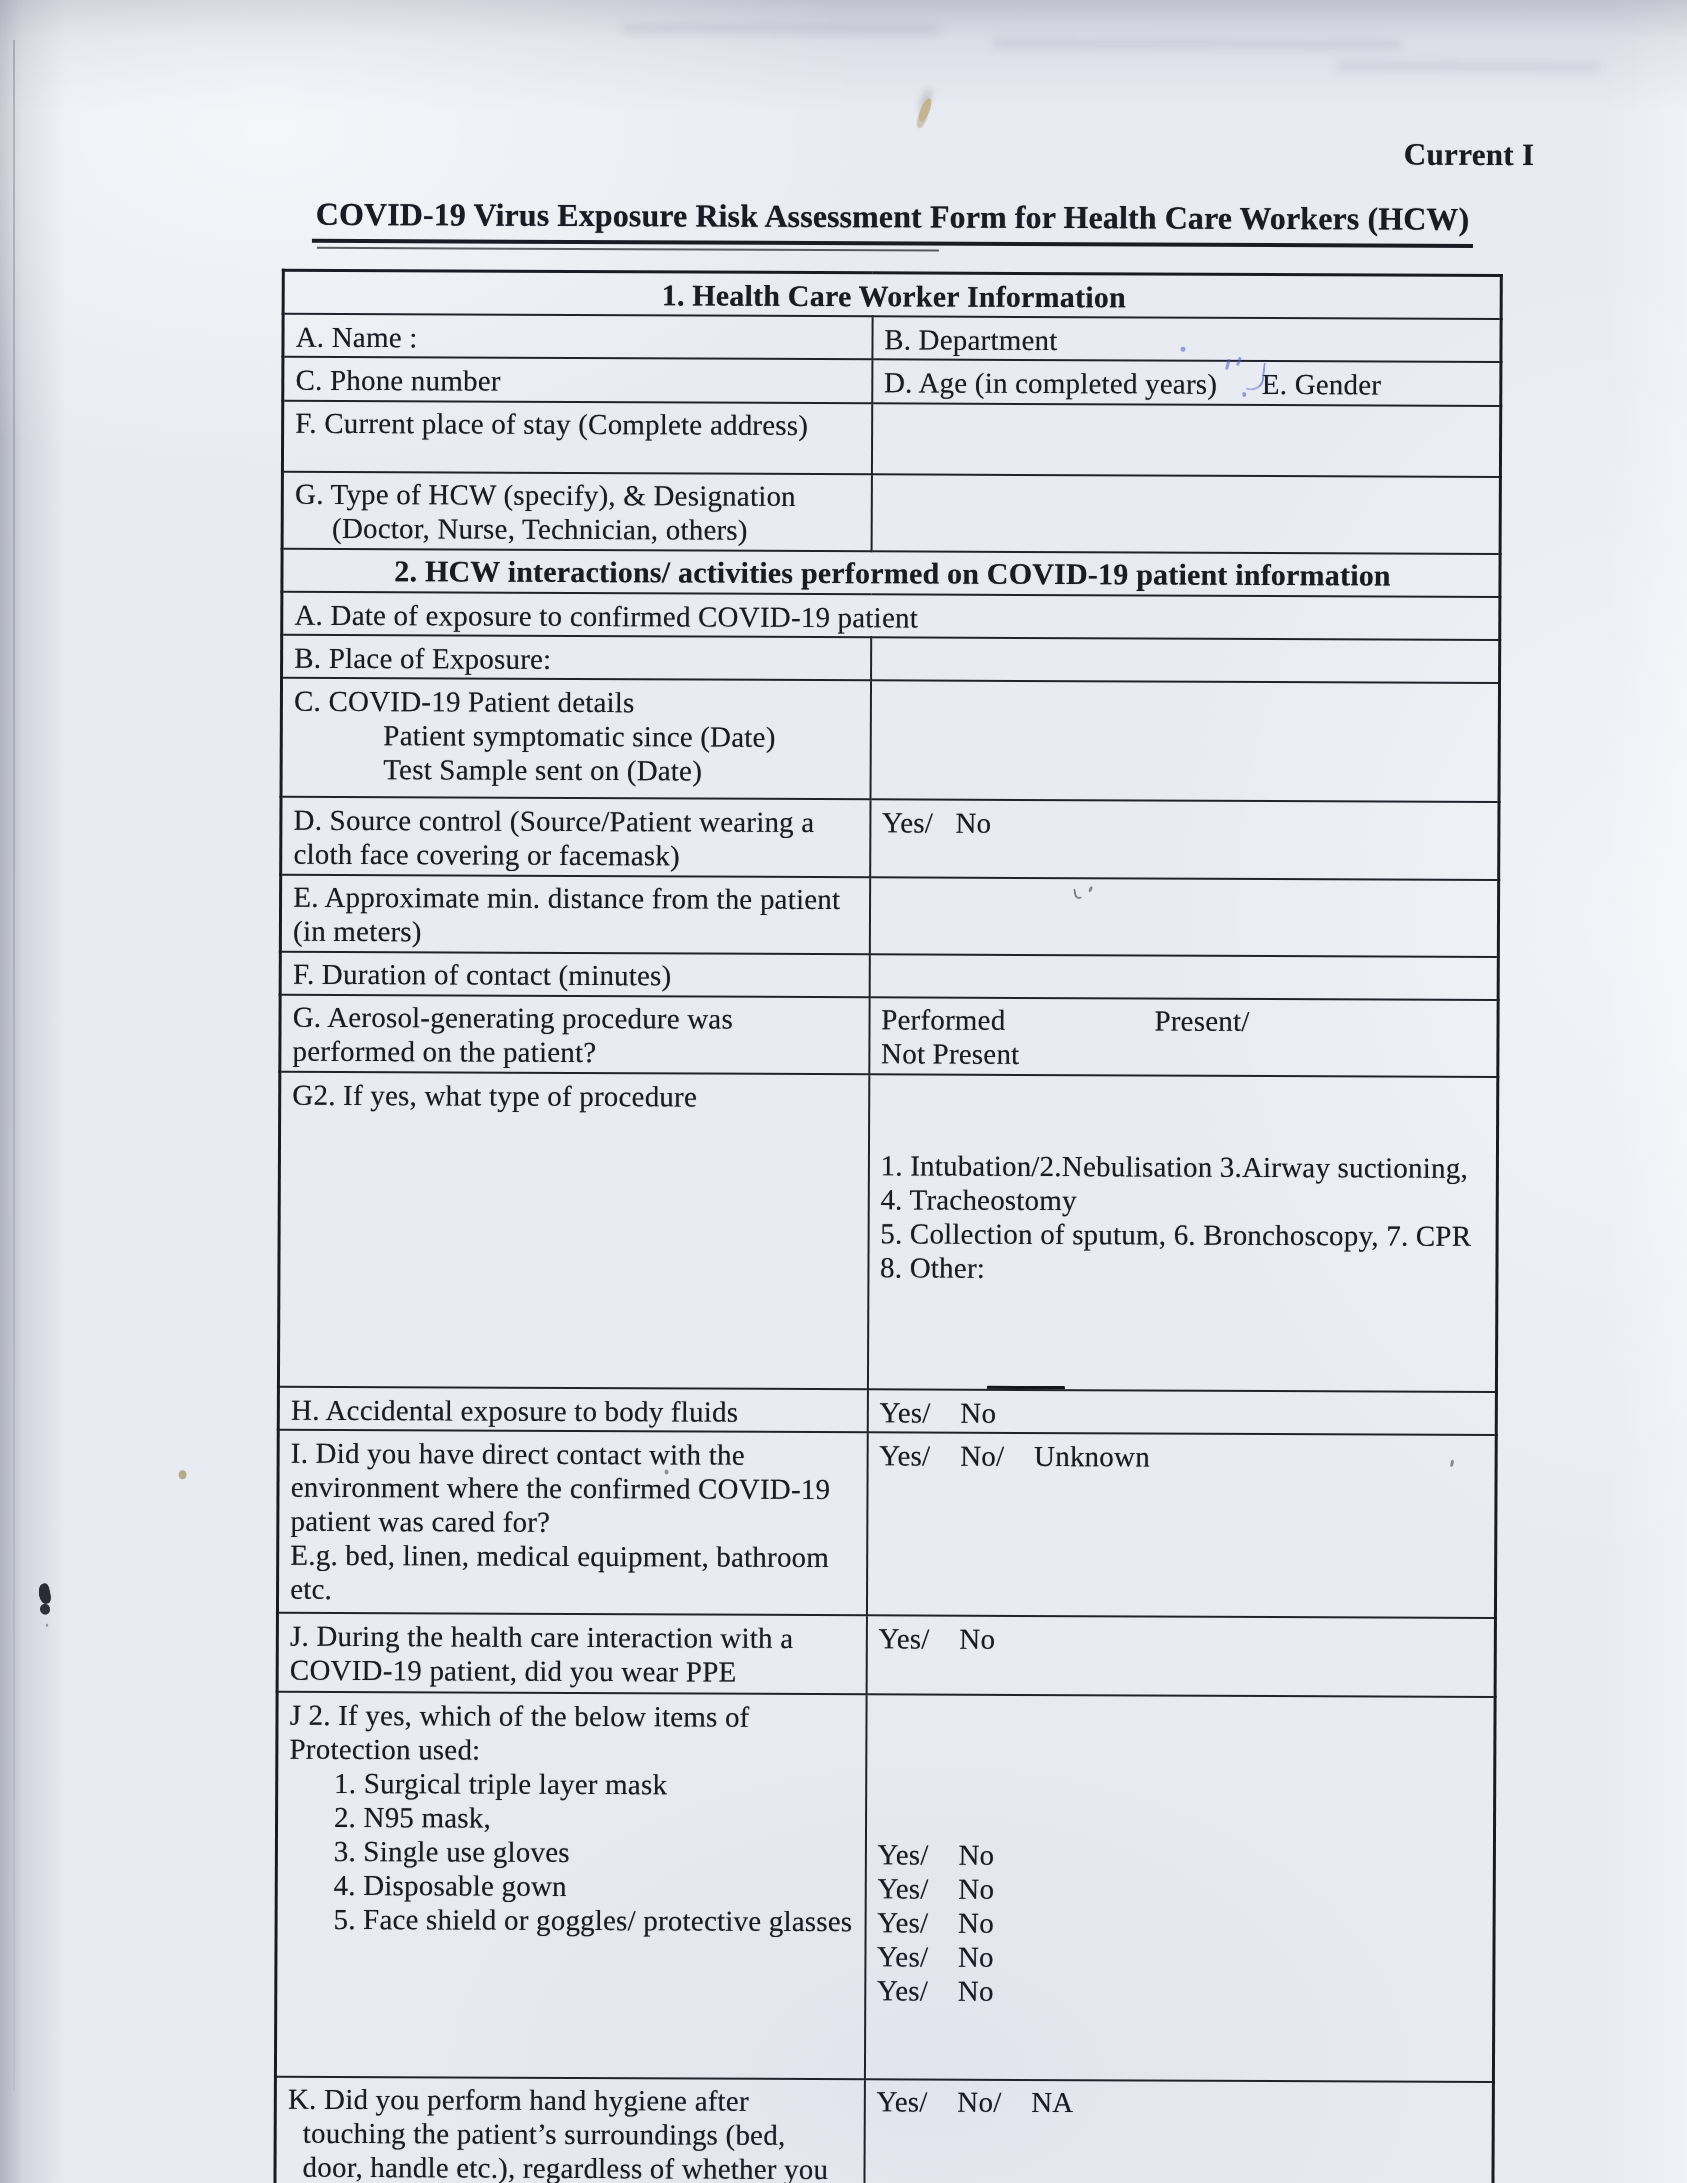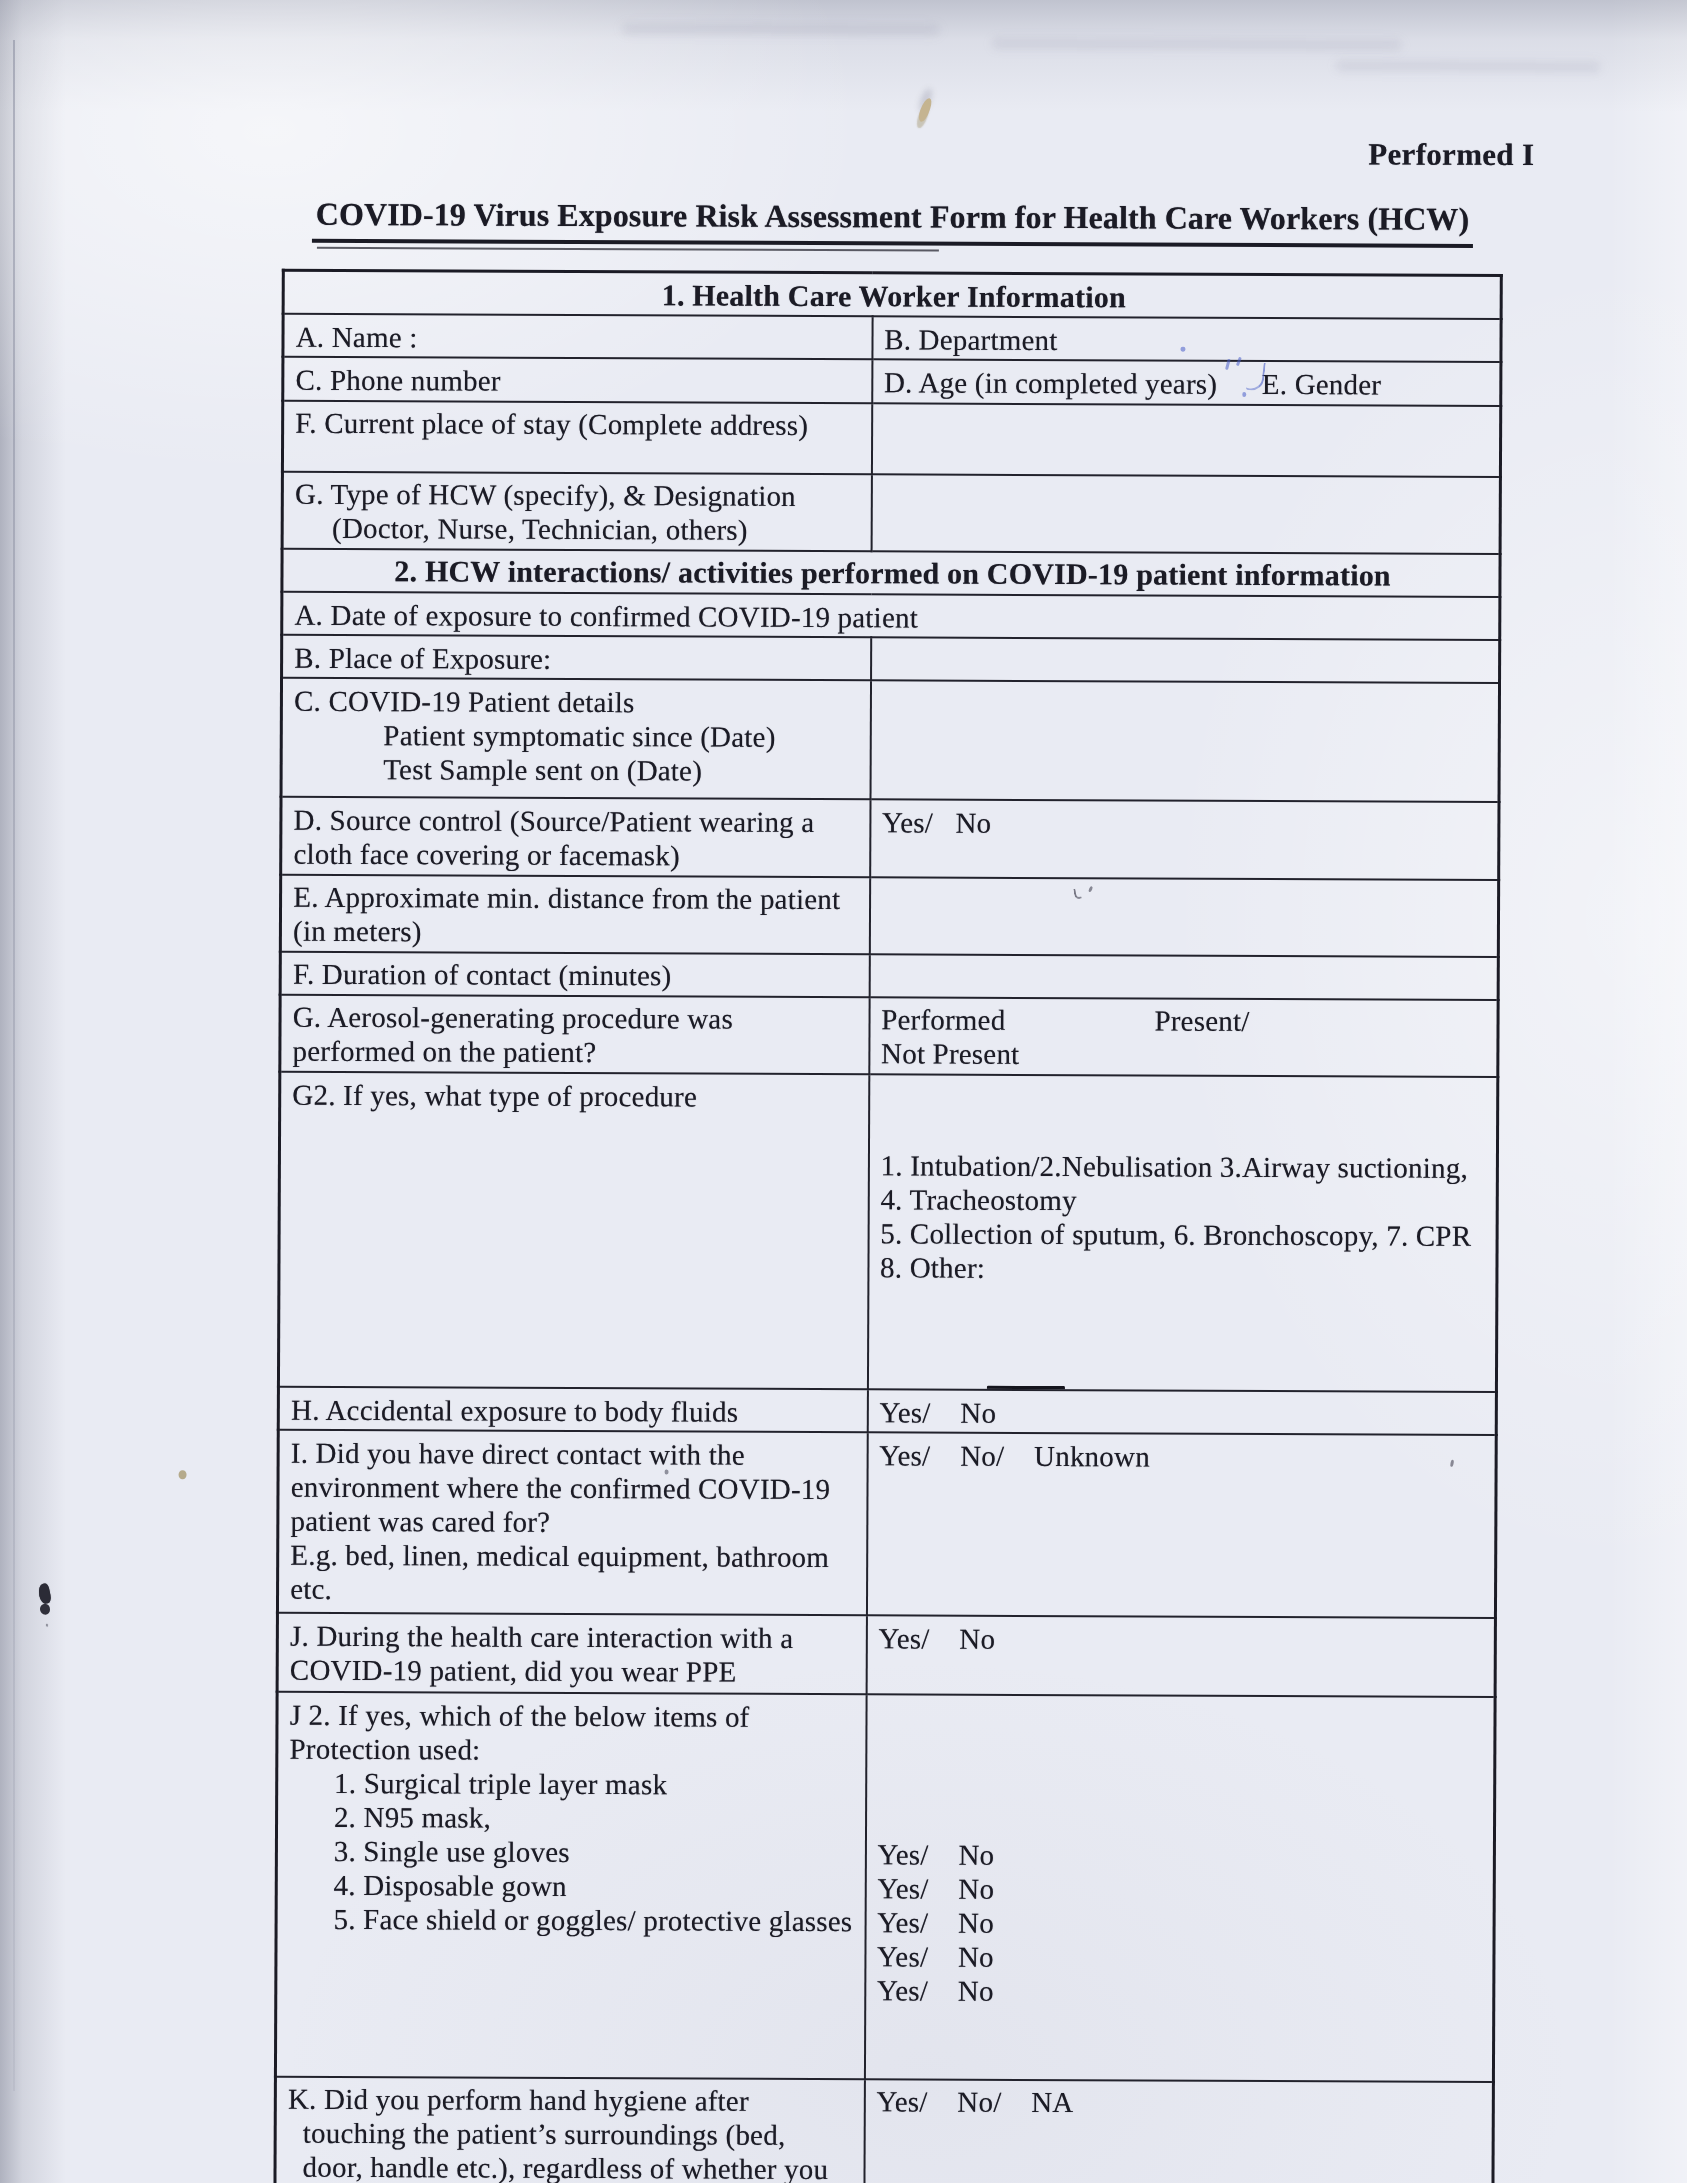--- a/index.html
+++ b/index.html
@@ -123,21 +123,21 @@
 
 <div class="page">
   <div class="art edge-line"></div>
 
   <div class="tilt">
 
     <div class="art ghost" style="left:622px;top:24px;width:318px;"></div>
     <div class="art ghost" style="left:992px;top:37px;width:410px;"></div>
     <div class="art ghost" style="left:1336px;top:58px;width:265px;"></div>
 
-    <div class="annexure">Performed I</div>
+    <div class="annexure">Current I</div>
 
     <div class="title-wrap">
       <span class="doc-title">COVID-19 Virus Exposure Risk Assessment Form for Health Care Workers (HCW)</span>
     </div>
 
     <table class="form">
       <colgroup>
           <col class="c1">
           <col class="c2">
         </colgroup>

